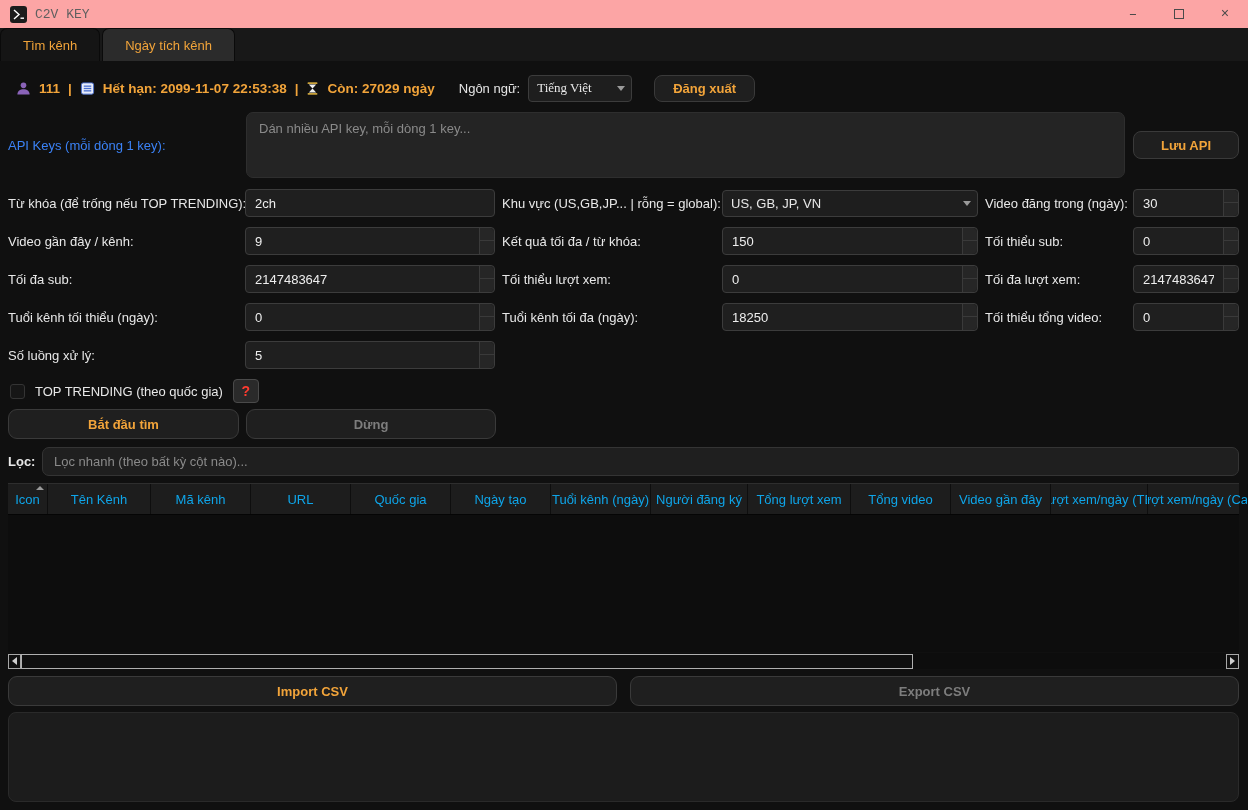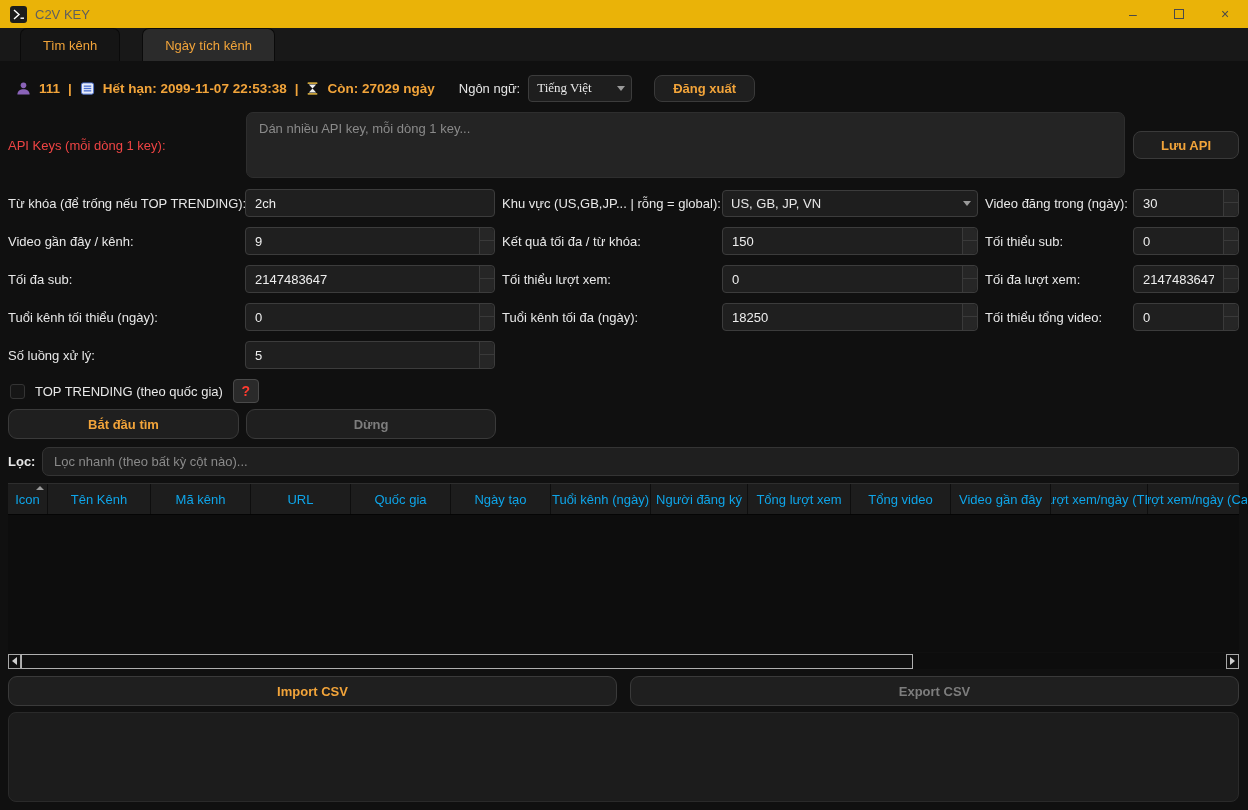--- a/index.html
+++ b/index.html
@@ -1,51 +1,51 @@
 <!DOCTYPE html>
 <html><head>
 <meta charset="utf-8">
 <style>
   * { box-sizing: border-box; margin: 0; padding: 0; }
   html,body { width:1248px; height:810px; overflow:hidden; }
   body { font-family:"Liberation Sans","DejaVu Sans",sans-serif; background:#101010; }
   .window { width:1248px; height:810px; background:#101010; position:relative; }
 
   
-  .titlebar { height:28px; background:#eab308; display:flex; align-items:center; padding-left:10px; }
+  .titlebar { height:28px; background:#fca5a5; display:flex; align-items:center; padding-left:10px;font-family:Liberation Mono, monospace; }
   .app-icon { width:17px; height:17px; margin-right:8px; flex:0 0 auto; }
   .title-text { font-size:13px; color:#5f5f5f; }
   .win-controls { margin-left:auto; display:flex; height:100%; }
   .win-btn { width:46px; height:100%; display:flex; align-items:center; justify-content:center; color:#4a4a4a; font-size:14px; cursor:default; }
   .win-btn .maxbox { width:10px; height:10px; border:1px solid #4a4a4a; display:block; }
 
   
   .tabbar { height:33px; background:#181818; display:flex; align-items:stretch; }
-  .tab { padding:0 22px; display:flex; align-items:center; font-size:13px; color:#f2a43a; border-radius:7px 7px 0 0; margin-right:2px;margin-left:20px; }
+  .tab { padding:0 22px; display:flex; align-items:center; font-size:13px; color:#f2a43a; border-radius:7px 7px 0 0; margin-right:2px; }
   .tab.active { background:#151515; border:1px solid #0a0a0a; border-bottom:none; }
   .tab.inactive { background:#2b2b2b; border:1px solid #0a0a0a; border-bottom:none; }
 
   .content { padding:0 9px 0 8px; }
 
   
   .status-row { height:28px; margin-top:13px; display:flex; align-items:center; gap:8px; padding-left:8px; }
   .status-strong { color:#f2a43a; font-weight:700; font-size:13.5px; white-space:nowrap; }
   .sicon { display:block; }
   .lang-label { color:#e4e4e4; font-size:13px; margin-left:16px; white-space:nowrap; }
   .combo { height:27px; background:#1e1e1e; border:1px solid #3c3c3c; border-radius:4px; display:flex; align-items:center; color:#e8e8e8; font-size:13px; }
   .combo .combo-text { padding:0 8px; flex:1 1 auto; white-space:nowrap; overflow:hidden; }
   .combo .combo-arrow { width:20px; align-self:stretch; display:flex; align-items:center; justify-content:center; }
   .tri-down { width:0; height:0; border-left:4px solid transparent; border-right:4px solid transparent; border-top:5px solid #9a9a9a; }
   .btn { background:#1f1f1f; border:1px solid #3a3a3a; border-radius:8px; color:#f2a43a; font-weight:700; font-size:13px; display:flex; align-items:center; justify-content:center; cursor:default; white-space:nowrap; }
   .btn.gray { color:#7d7d7d; }
   .logout-btn { height:27px; padding:0 18px; margin-left:14px; }
 
   
   .api-row { margin-top:10px; display:flex; align-items:center; }
-  .api-label { width:238px; padding-left:0; color:#ef4444; font-size:13px; }
+  .api-label { width:238px; padding-left:0; color:#3b82f6; font-size:13px; }
   .api-textarea { width:879px; height:66px; background:#242424; border:1px solid #2e2e2e; border-radius:7px; color:#e8e8e8; font-size:13px; padding:8px 12px; resize:none; outline:none; font-family:"Liberation Sans","DejaVu Sans",sans-serif; }
   .api-textarea::placeholder { color:#8a8a8a; }
   .api-save { width:106px; height:28px; margin-left:8px; }
 
   
   .form-grid { display:grid; grid-template-columns:237px 250px 227px 256px 155px 106px; margin-top:6px; }
   .fcell { height:38px; display:flex; align-items:center; }
   .flabel { color:#e8e8e8; font-size:13px; white-space:nowrap; overflow:hidden; }
   .flabel.pad { padding-left:7px; }
   .finput-wrap { width:100%; height:28px; background:#1f1f1f; border:1px solid #3c3c3c; border-radius:4px; display:flex; align-items:center; overflow:hidden; }

